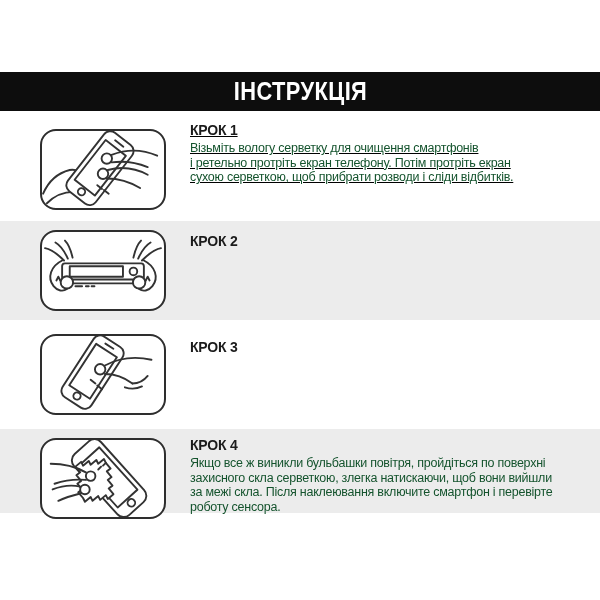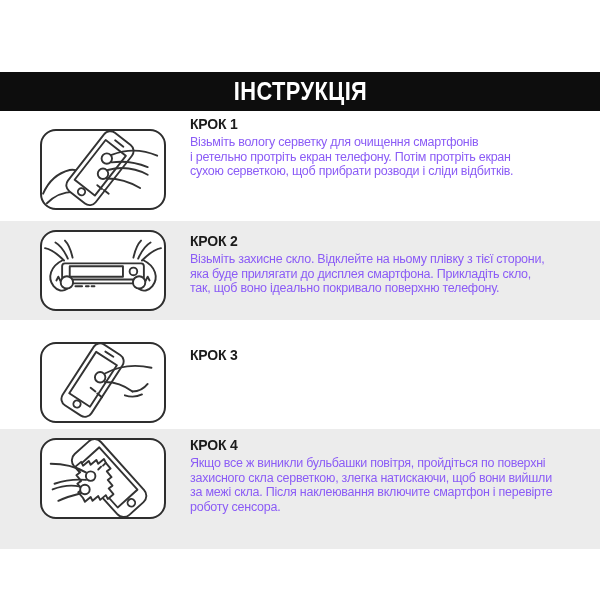--- a/index.html
+++ b/index.html
@@ -17,47 +17,47 @@
     display: flex; align-items: center; justify-content: center;
   }
   .header-title {
     color: #ffffff; font-weight: bold; font-size: 26px;
     letter-spacing: 0.5px; white-space: nowrap;
     transform: scaleX(0.84); transform-origin: center;
   }
   .step { position: absolute; left: 0; width: 600px; }
   .step.s1 { top: 112px; height: 111px; background: #ffffff; }
   .step.s2 { top: 221px; height:  99px; background: #ececec; }
-  .step.s3 { top: 322px; height: 107px; background: #ffffff; margin-top: 8px; }
-  .step.s4 { top: 429px; height:  120px; background: #ececec; }
+  .step.s3 { top: 322px; height: 107px; background: #ffffff; }
+  .step.s4 { top: 429px; height:  84px; background: #ececec; }
   .figure {
     position: absolute; left: 40px;
     width: 126px; height: 81px;
     background: #ffffff;
     border: 2.5px solid #2e2e2e;
     border-radius: 16px;
     box-sizing: border-box;
     overflow: hidden;
   }
   .s1 .figure { top: 17px; }
   .s2 .figure { top:  9px; }
   .s3 .figure { top: 12px; }
   .s4 .figure { top:  9px; }
   .figure svg { display: block; width: 100%; height: 100%; }
   .text { position: absolute; left: 190px; width: 398px; }
-  .s1 .text { top: 4px; }
+  .s1 .text { top: 10px; text-decoration: underline; }
   .s2 .text { top: 12px; }
   .s3 .text { top: 17px; }
   .s4 .text { top:  8px; }
   .label {
     font-size: 14px; font-weight: bold; color: #1b1b1b;
     letter-spacing: -0.2px; margin: 0 0 3px 0;
   }
   .desc {
-    font-size: 12.5px; line-height: 14.6px; color: #8b5cf6;
+    font-size: 12.5px; line-height: 14.6px; color: #14532d;
     letter-spacing: -0.25px; white-space: pre-line;
   }
   .art { stroke: #333333; fill: none; stroke-width: 2; stroke-linecap: round; stroke-linejoin: round; }
 </style>
 </head>
 <body>
 
 <div class="canvas">
 
   <div class="header">
@@ -113,23 +113,20 @@
           <path d="M34 57 h7 M45 57 h3 M51 57 h3"></path>
           <circle cx="25" cy="53" r="6.5" fill="#fff"></circle>
           <circle cx="101" cy="53" r="6.5" fill="#fff"></circle>
           <path d="M14 51 l2 -4 l2 4"></path>
           <path d="M108 51 l2 -4 l2 4"></path>
         </g>
       </svg>
     </div>
     <div class="text">
       <div class="label">КРОК 2</div>
-      <div class="desc">Візьміть захисне скло. Відклейте на ньому плівку з тієї сторони,
-яка буде прилягати до дисплея смартфона. Прикладіть скло,
-так, щоб воно ідеально покривало поверхню телефону.</div>
     </div>
   </section>
 
   <section class="step s3">
     <div class="figure">
       <svg viewBox="0 0 126 81">
         <g class="art">
           <g transform="rotate(33 52 38)">
             <rect x="34" y="0" width="36" height="76" rx="8" fill="#fff"></rect>
             <rect x="39" y="11" width="26" height="52"></rect>

